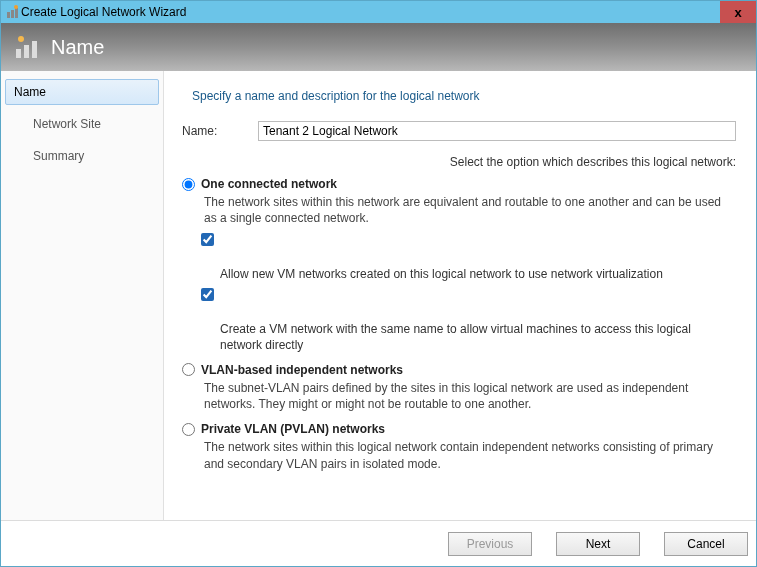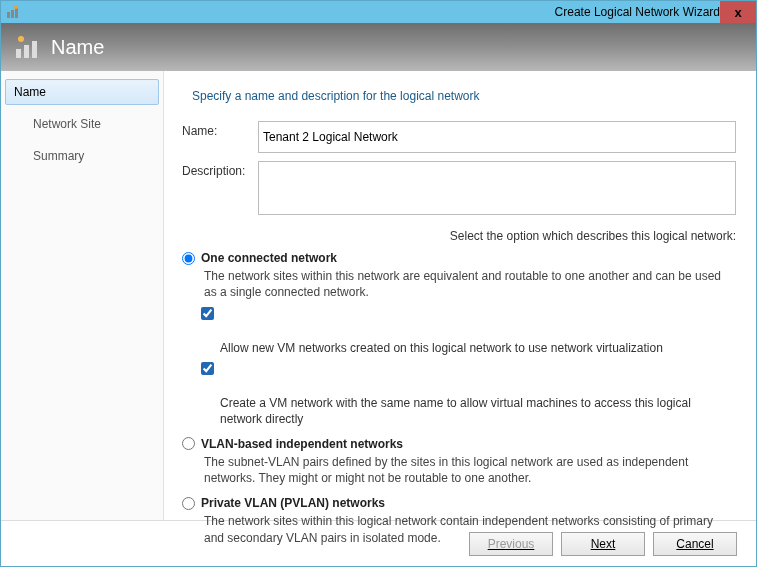--- a/index.html
+++ b/index.html
@@ -1,43 +1,43 @@
 <!DOCTYPE html>
 <html><head>
 <meta charset="utf-8">
 <style>
 * { box-sizing: border-box; margin: 0; padding: 0; }
 body { font-family: "Segoe UI", Tahoma, sans-serif; font-size: 12px; background: #fff; width: 757px; height: 567px; overflow: hidden; border: 1px solid #5aa7c7; }
 .titlebar { background: #6bc4e8; height: 22px; display: flex; align-items: center; position: relative; }
 .titlebar-icon { width: 16px; height: 16px; margin-left: 4px; }
-.titlebar-title { flex: 1; text-align: right; color: #000; font-size: 12px; }
+.titlebar-title { flex: 1; text-align: left; color: #000; font-size: 12px; }
 .close-btn { width: 36px; height: 22px; background: #c75050; display: flex; align-items: center; justify-content: center; color: #000; font-weight: bold; font-size: 13px; cursor: pointer; font-family: Arial; }
 .header-band { height: 48px; background: linear-gradient(to bottom, #6e6e6e 0%, #8f8f8f 50%, #b8b8b8 100%); display: flex; align-items: center; padding-left: 12px; }
 .header-icon { width: 28px; height: 28px; margin-right: 10px; }
 .header-title { color: #fff; font-size: 20px; font-weight: 400; }
 .body-area { display: flex; height: 449px; }
 .sidebar { width: 163px; background: #fafafa; border-right: 1px solid #e0e0e0; padding-top: 8px; }
 .sidebar-item { padding: 6px 12px; color: #555; cursor: pointer; margin-bottom: 6px; margin-left: 20px; }
 .sidebar-item.active { background: linear-gradient(to bottom, #e8f2fb, #d6e9fa); border: 1px solid #9ec7ea; border-radius: 2px; color: #000; margin: 0 4px 6px 4px; padding: 5px 8px; }
 .main { flex: 1; padding: 18px 20px 10px 18px; }
 .main-heading { color: #1a5a8a; font-size: 12px; margin-bottom: 18px; font-weight: 400; margin-left: 10px; }
 .form-row { display: flex; margin-bottom: 8px; }
 .form-label { width: 76px; color: #333; padding-top: 3px; }
-.text-input { flex: 1; border: 1px solid #bcbcbc; padding: 2px 4px; font-family: inherit; font-size: 12px; height: 32px; }
+.text-input { flex: 1; border: 1px solid #bcbcbc; padding: 2px 4px; font-family: inherit; font-size: 12px; height: 20px; }
 .textarea { flex: 1; border: 1px solid #bcbcbc; padding: 2px 4px; font-family: inherit; font-size: 12px; height: 54px; resize: none; }
 .section-text { color: #333; margin: 14px 0 8px 0; text-align: right; }
 .radio-block { margin-bottom: 10px; }
 .radio-row { display: flex; align-items: center; margin-bottom: 3px; }
 .radio-row input[type=radio] { margin-right: 6px; }
 .radio-label { font-weight: bold; color: #222; }
 .radio-desc { color: #444; margin-left: 22px; line-height: 1.35; margin-bottom: 6px; }
 .checkbox-row { display: flex; align-items: flex-start; margin-left: 19px; margin-bottom: 4px; }
 .checkbox-row input[type=checkbox] { margin-right: 6px; margin-top: 1px; accent-color: #2268b5; }
 .checkbox-label { color: #333; line-height: 1.35; margin-top: 34px; }
-.footer { height: 46px; border-top: 1px solid #dcdcdc; display: flex; justify-content: flex-end; align-items: center; padding-right: 19px; gap: 8px; text-decoration: underline; }
+.footer { height: 46px; border-top: 1px solid #dcdcdc; display: flex; justify-content: flex-end; align-items: center; padding-right: 8px; gap: 24px; }
 .footer button { width: 84px; height: 24px; border: 1px solid #a0a0a0; background: linear-gradient(to bottom, #f8f8f8, #e6e6e6); font-family: inherit; font-size: 12px; cursor: pointer; }
 .footer button:disabled { color: #9a9a9a; cursor: default; }
 </style>
 </head>
 <body>
 
 <div class="titlebar">
   <span class="titlebar-icon">
     <svg viewBox="0 0 16 16">
         <rect x="2" y="8" width="3" height="6" fill="#888"></rect>
@@ -70,24 +70,20 @@
   </div>
 
   <div class="main">
     <div class="main-heading">Specify a name and description for the logical network</div>
 
     <div class="form-row">
       <div class="form-label">Name:</div>
       <input type="text" class="text-input" value="Tenant 2 Logical Network" style="">
     </div>
 
-    <div class="form-row">
-      <div class="form-label">Description:</div>
-      <textarea class="textarea" style=""></textarea>
-    </div>
 
     <div class="section-text">Select the option which describes this logical network:</div>
 
     <div class="radio-block">
       <div class="radio-row">
         <input type="radio" name="nettype" checked="" style="">
         <span class="radio-label">One connected network</span>
       </div>
       <div class="radio-desc">The network sites within this network are equivalent and routable to one another and can be used as a single connected network.</div>
       <div class="checkbox-row">

